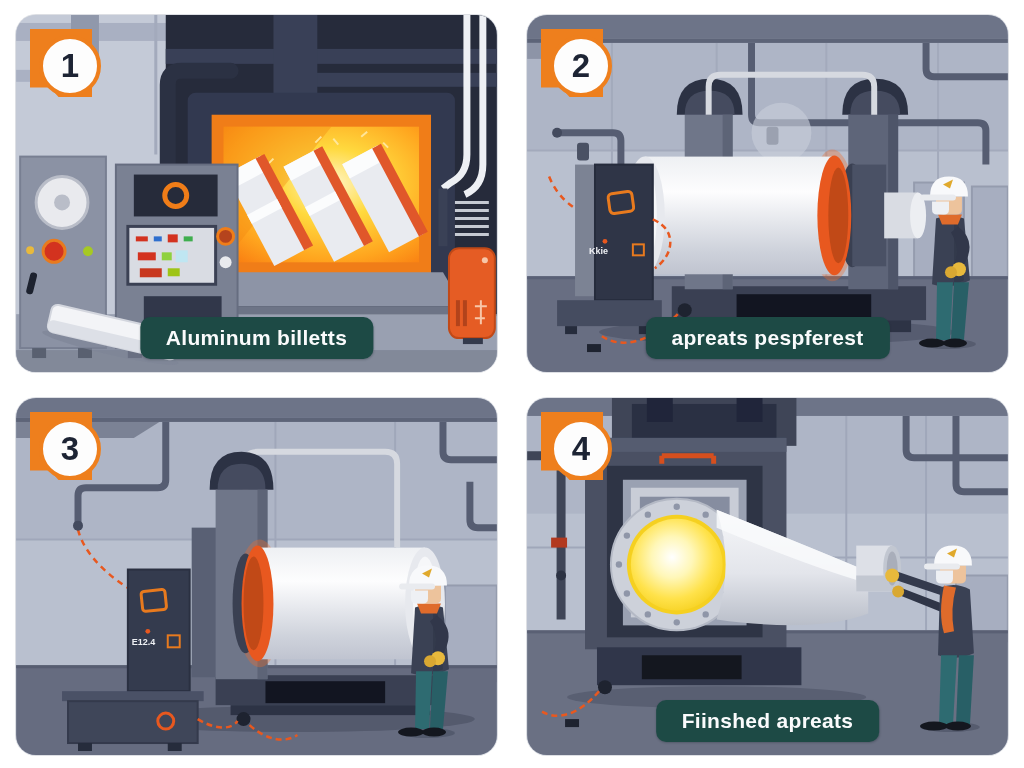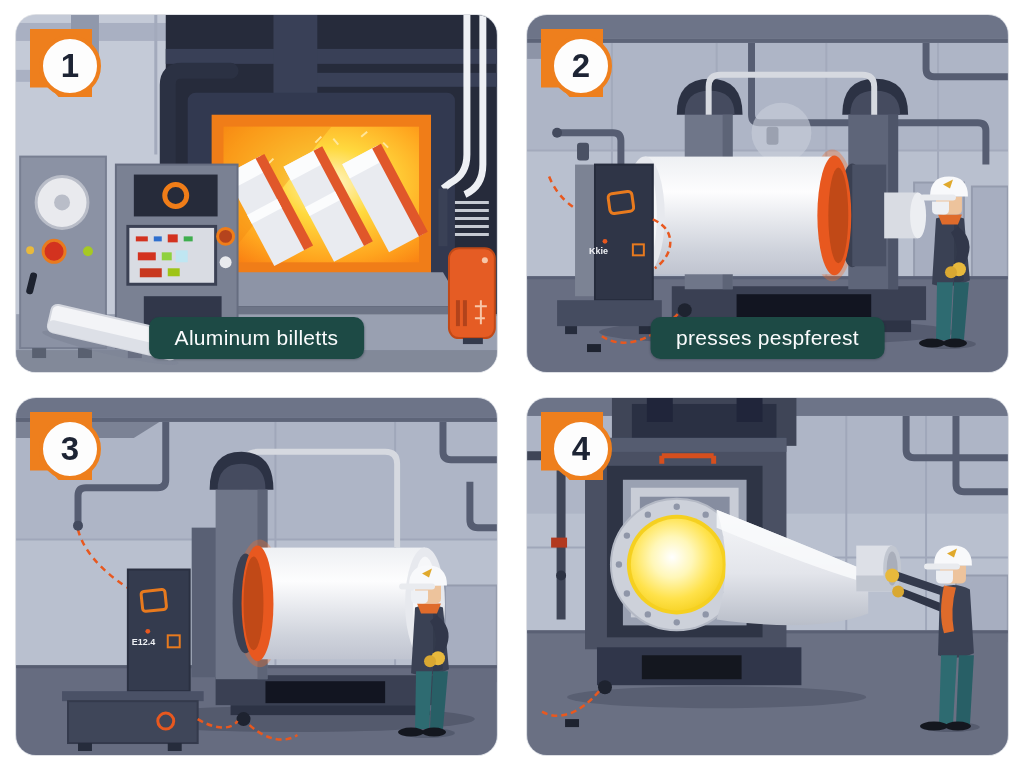--- a/index.html
+++ b/index.html
@@ -22,21 +22,21 @@
     clip-path:polygon(0 0,100% 0,100% 100%,46% 100%,32% 86%,0 86%);
   }
   .badge .circle{
     position:absolute;left:13px;top:12px;width:54px;height:54px;background:#fdfdfd;
     border:4px solid #ee7f1d;border-radius:50%;
     display:flex;align-items:center;justify-content:center;
     font-weight:bold;font-size:33px;color:#1d2434;
   }
   .caption{
     position:absolute;bottom:13px;left:50%;transform:translateX(-50%);
-    background:#1d4a45;color:#fafbfc;font-weight:normal;font-size:21px;
+    background:#1d4a45;color:#fafbfc;font-weight:bold;font-size:21px;
     padding:9px 26px;border-radius:10px;white-space:nowrap;letter-spacing:.3px;
     box-shadow:0 1px 2px rgba(20,30,40,.25);
     margin-top:44px;
   }
 </style>
 </head>
 <body>
 
 <div class="panel" id="p1">
   <svg class="scene" viewBox="0 0 482 358">
@@ -267,21 +267,21 @@
       <path d="M13,108 h16 l-3,58 h-14 Z" fill="#2e6b71"></path>
       <path d="M30,108 h15 l-5,58 h-13 Z" fill="#285f66"></path>
       <ellipse cx="8" cy="169" rx="13" ry="4.5" fill="#14171f"></ellipse>
       <ellipse cx="31" cy="169" rx="12" ry="4.5" fill="#14171f"></ellipse>
     </g>
   </svg>
   <div class="badge">
     <div class="sq"></div>
     <div class="circle">2</div>
   </div>
-  <div class="caption">presses pespferest</div>
+  <div class="caption">apreats pespferest</div>
 </div>
 
 <div class="panel" id="p3">
   <svg class="scene" viewBox="0 0 482 358">
     <defs>
       <linearGradient id="cyl3" x1="0" y1="0" x2="0" y2="1">
         <stop offset="0%" stop-color="#eef0f3"></stop>
           <stop offset="30%" stop-color="#fdfdfe"></stop>
         <stop offset="80%" stop-color="#ced2db"></stop>
           <stop offset="100%" stop-color="#c0c4d0"></stop>
@@ -479,13 +479,14 @@
       <path d="M13,112 h16 l-4,70 h-14 Z" fill="#2e6b71"></path>
       <path d="M31,112 h15 l-4,70 h-14 Z" fill="#285f66"></path>
       <ellipse cx="6" cy="183" rx="14" ry="4.5" fill="#14171f"></ellipse>
       <ellipse cx="30" cy="183" rx="13" ry="4.5" fill="#14171f"></ellipse>
     </g>
   </svg>
   <div class="badge">
     <div class="sq"></div>
     <div class="circle">4</div>
   </div>
+  <div class="caption">Fiinshed apreats</div>
 </div>
 
 </body></html>

